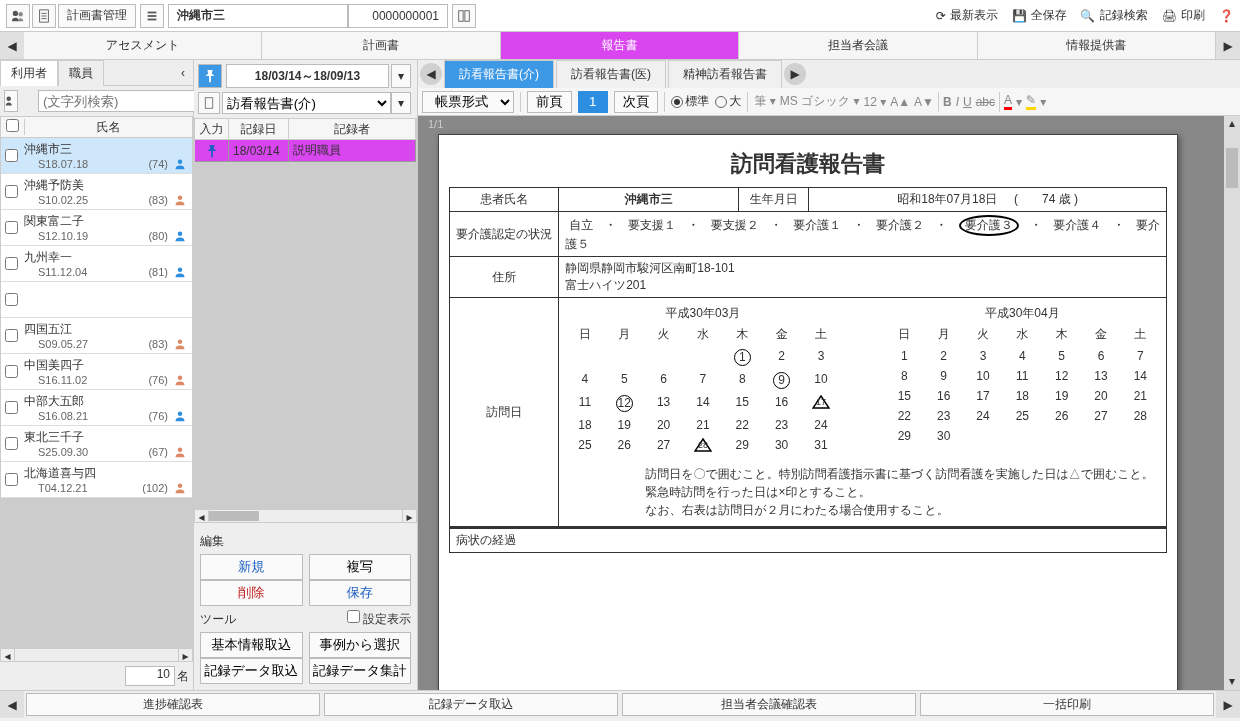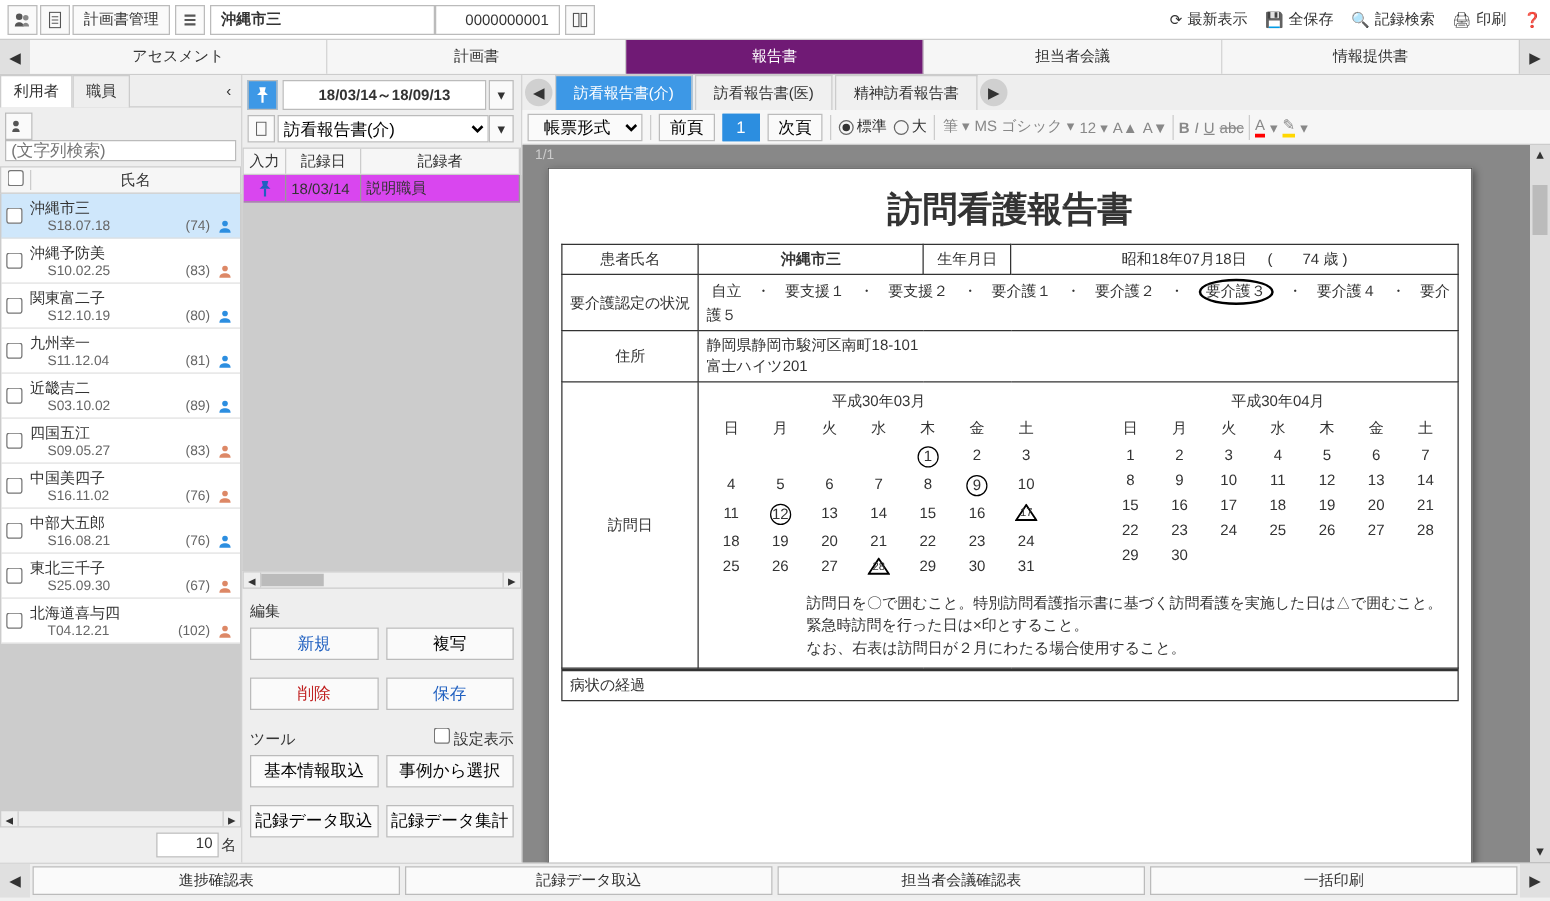--- a/index.html
+++ b/index.html
@@ -57,35 +57,35 @@
     width: 24px; display:flex; align-items:center; justify-content:center;
     background: #e0e0e0; cursor: pointer;
   }
   .main-tab {
     flex: 1;
     display:flex; align-items:center; justify-content:center;
     border-right: 1px solid #ccc;
     cursor: pointer;
     background: #f6f6f6;
   }
-  .main-tab.active { background: #701a75; color: #fff; }
+  .main-tab.active { background: #d946ef; color: #fff; }
   
   .middle { display: flex; height: 630px; }
   
   .left-panel {
     width: 194px;
     background: #eee;
     border-right: 1px solid #ccc;
     display:flex; flex-direction:column;
   }
   .lp-tabs { display:flex; align-items:center; height: 26px; border-bottom:1px solid #ccc; }
   .lp-tab { padding: 4px 10px; background:#fff; border:1px solid #ccc; border-bottom:none; cursor:pointer; }
   .lp-tab.inactive { background:#eee; }
   .lp-collapse { width:20px; text-align:center; cursor:pointer; }
-  .lp-search { display:flex; padding:4px; gap:0;flex-direction:column; }
+  .lp-search { display:flex; padding:4px; gap:18px; }
   .lp-search input { flex:1; height:22px; border:1px solid #bbb; padding:0 4px; }
   .lp-grid-header {
     display:flex; align-items:center; height:22px;
     background:#f6f6f6; border:1px solid #ccc;
   }
   .lp-grid-body { flex:1; overflow:hidden; border:1px solid #ccc; border-top:none; background:#ccc; }
   .lp-row {
     height:36px; background:#fff; border-bottom:1px solid #ddd;
     display:flex; align-items:center; padding:2px 4px;
   }
@@ -108,39 +108,39 @@
   .cp-date-box { flex:1; border:1px solid #bbb; height:24px; display:flex; align-items:center; justify-content:center; background:#fff; font-weight:bold; }
   .cp-select { display:flex; padding:0 4px 4px; }
   .cp-select select { flex:1; height:22px; border:1px solid #bbb; background:#fff; }
   .cp-grid-hdr { display:flex; height:22px; background:#f6f6f6; border:1px solid #ccc; }
   .cp-grid-hdr > div { border-right:1px solid #ccc; display:flex; align-items:center; justify-content:center; }
   .cp-grid { flex:1; background:#ccc; border:1px solid #ccc; border-top:none; }
   .cp-row { height:22px; background:#d946ef; display:flex; border-bottom:1px solid #999; }
   .cp-row > div { border-right:1px solid #999; display:flex; align-items:center; padding:0 4px; }
   .cp-actions { padding:6px; }
   .cp-actions .lbl { margin:4px 0; }
-  .cp-btn-row { display:flex; gap:6px; margin-bottom:14px; }
+  .cp-btn-row { display:flex; gap:6px; margin-bottom:0; }
   .cp-btn { flex:1; height:26px; border:1px solid #bbb; background:#fafafa; cursor:pointer; }
   .cp-btn.blue { color:#2060c0; }
   .cp-btn.red { color:#c02020; }
   
   .right-panel { flex:1; display:flex; flex-direction:column; background:#eee; }
   .sub-tabs { display:flex; align-items:center; height:28px; gap:2px; padding:0 2px; }
   .sub-tab { padding:5px 14px; border:1px solid #ccc; border-bottom:none; background:#f0f0f0; cursor:pointer; }
   .sub-tab.active { background:#3d98e6; color:#fff; }
   .sub-arrow { width:22px; height:22px; border-radius:50%; background:#d0d0d0; display:flex; align-items:center; justify-content:center; cursor:pointer; }
   .toolbar { display:flex; align-items:center; height:28px; padding:0 4px; gap:6px; border-bottom:1px solid #ccc; background:#f6f6f6; }
   .tb-btn { height:22px; padding:0 8px; border:1px solid #bbb; background:#fafafa; cursor:pointer; }
   .tb-page { width:30px; height:22px; text-align:center; background:#2c8ee0; color:#fff; border:1px solid #2c8ee0; }
   .tb-sep { width:1px; height:20px; background:#ccc; }
   .tb-font-group { display:flex; gap:4px; align-items:center; color:#888; }
   .doc-area { flex:1; background:#888; position:relative; overflow:hidden; }
   .doc-pageno { position:absolute; top:2px; left:10px; color:#ccc; font-size:11px; }
   .doc-page { position:absolute; left:20px; top:18px; width:740px; height:590px; background:#fff; border:1px solid #444; box-shadow:2px 2px 6px rgba(0,0,0,0.4); padding:14px 10px; }
-  .doc-title { text-align:center; font-size:28px; font-weight:bold; margin-bottom:8px; }
+  .doc-title { text-align:center; font-size:22px; font-weight:bold; margin-bottom:8px; }
   .doc-table { border-collapse:collapse; width:100%; font-size:12px; }
   .doc-table td { border:1px solid #333; padding:3px 6px; }
   .doc-label { background:#fff; text-align:center; white-space:nowrap; }
   .care-levels span { margin:0 4px; }
   .care-levels .sel { border:2px solid #000; border-radius:50%; padding:0 4px; display:inline-block; }
   .cal-wrap { display:flex; gap:44px; margin-top:4px; }
   .cal { flex:1; }
   .cal-title { text-align:center; margin-bottom:4px; }
   .cal-grid { display:grid; grid-template-columns:repeat(7, 1fr); text-align:center; row-gap:6px; }
   .circ { display:inline-block; border:1.5px solid #000; border-radius:50%; width:17px; height:17px; line-height:15px; }
@@ -310,33 +310,20 @@
         <span>(81)</span>
         <svg class="user-icon" viewBox="0 0 16 16">
                 <circle cx="8" cy="5" r="3" fill="#2c8ee0"></circle>
                 <path d="M2 15c0-4 3-5 6-5s6 1 6 5" fill="#2c8ee0"></path>
               </svg>
       </div>
     </div>
         </div>
         <div class="lp-row">
           <input type="checkbox" style="margin-right: 6px;">
-    <div class="lp-row-main">
-      <div class="lp-row-line1">
-              <span>近畿吉二</span>
-            </div>
-      <div class="lp-row-line2">
-              <span class="birth">S03.10.02</span>
-        <span>(89)</span>
-        <svg class="user-icon" viewBox="0 0 16 16">
-                <circle cx="8" cy="5" r="3" fill="#2c8ee0"></circle>
-                <path d="M2 15c0-4 3-5 6-5s6 1 6 5" fill="#2c8ee0"></path>
-              </svg>
-      </div>
-    </div>
         </div>
         <div class="lp-row">
           <input type="checkbox" style="margin-right: 6px;">
     <div class="lp-row-main">
       <div class="lp-row-line1">
               <span>四国五江</span>
             </div>
       <div class="lp-row-line2">
               <span class="birth">S09.05.27</span>
         <span>(83)</span>

